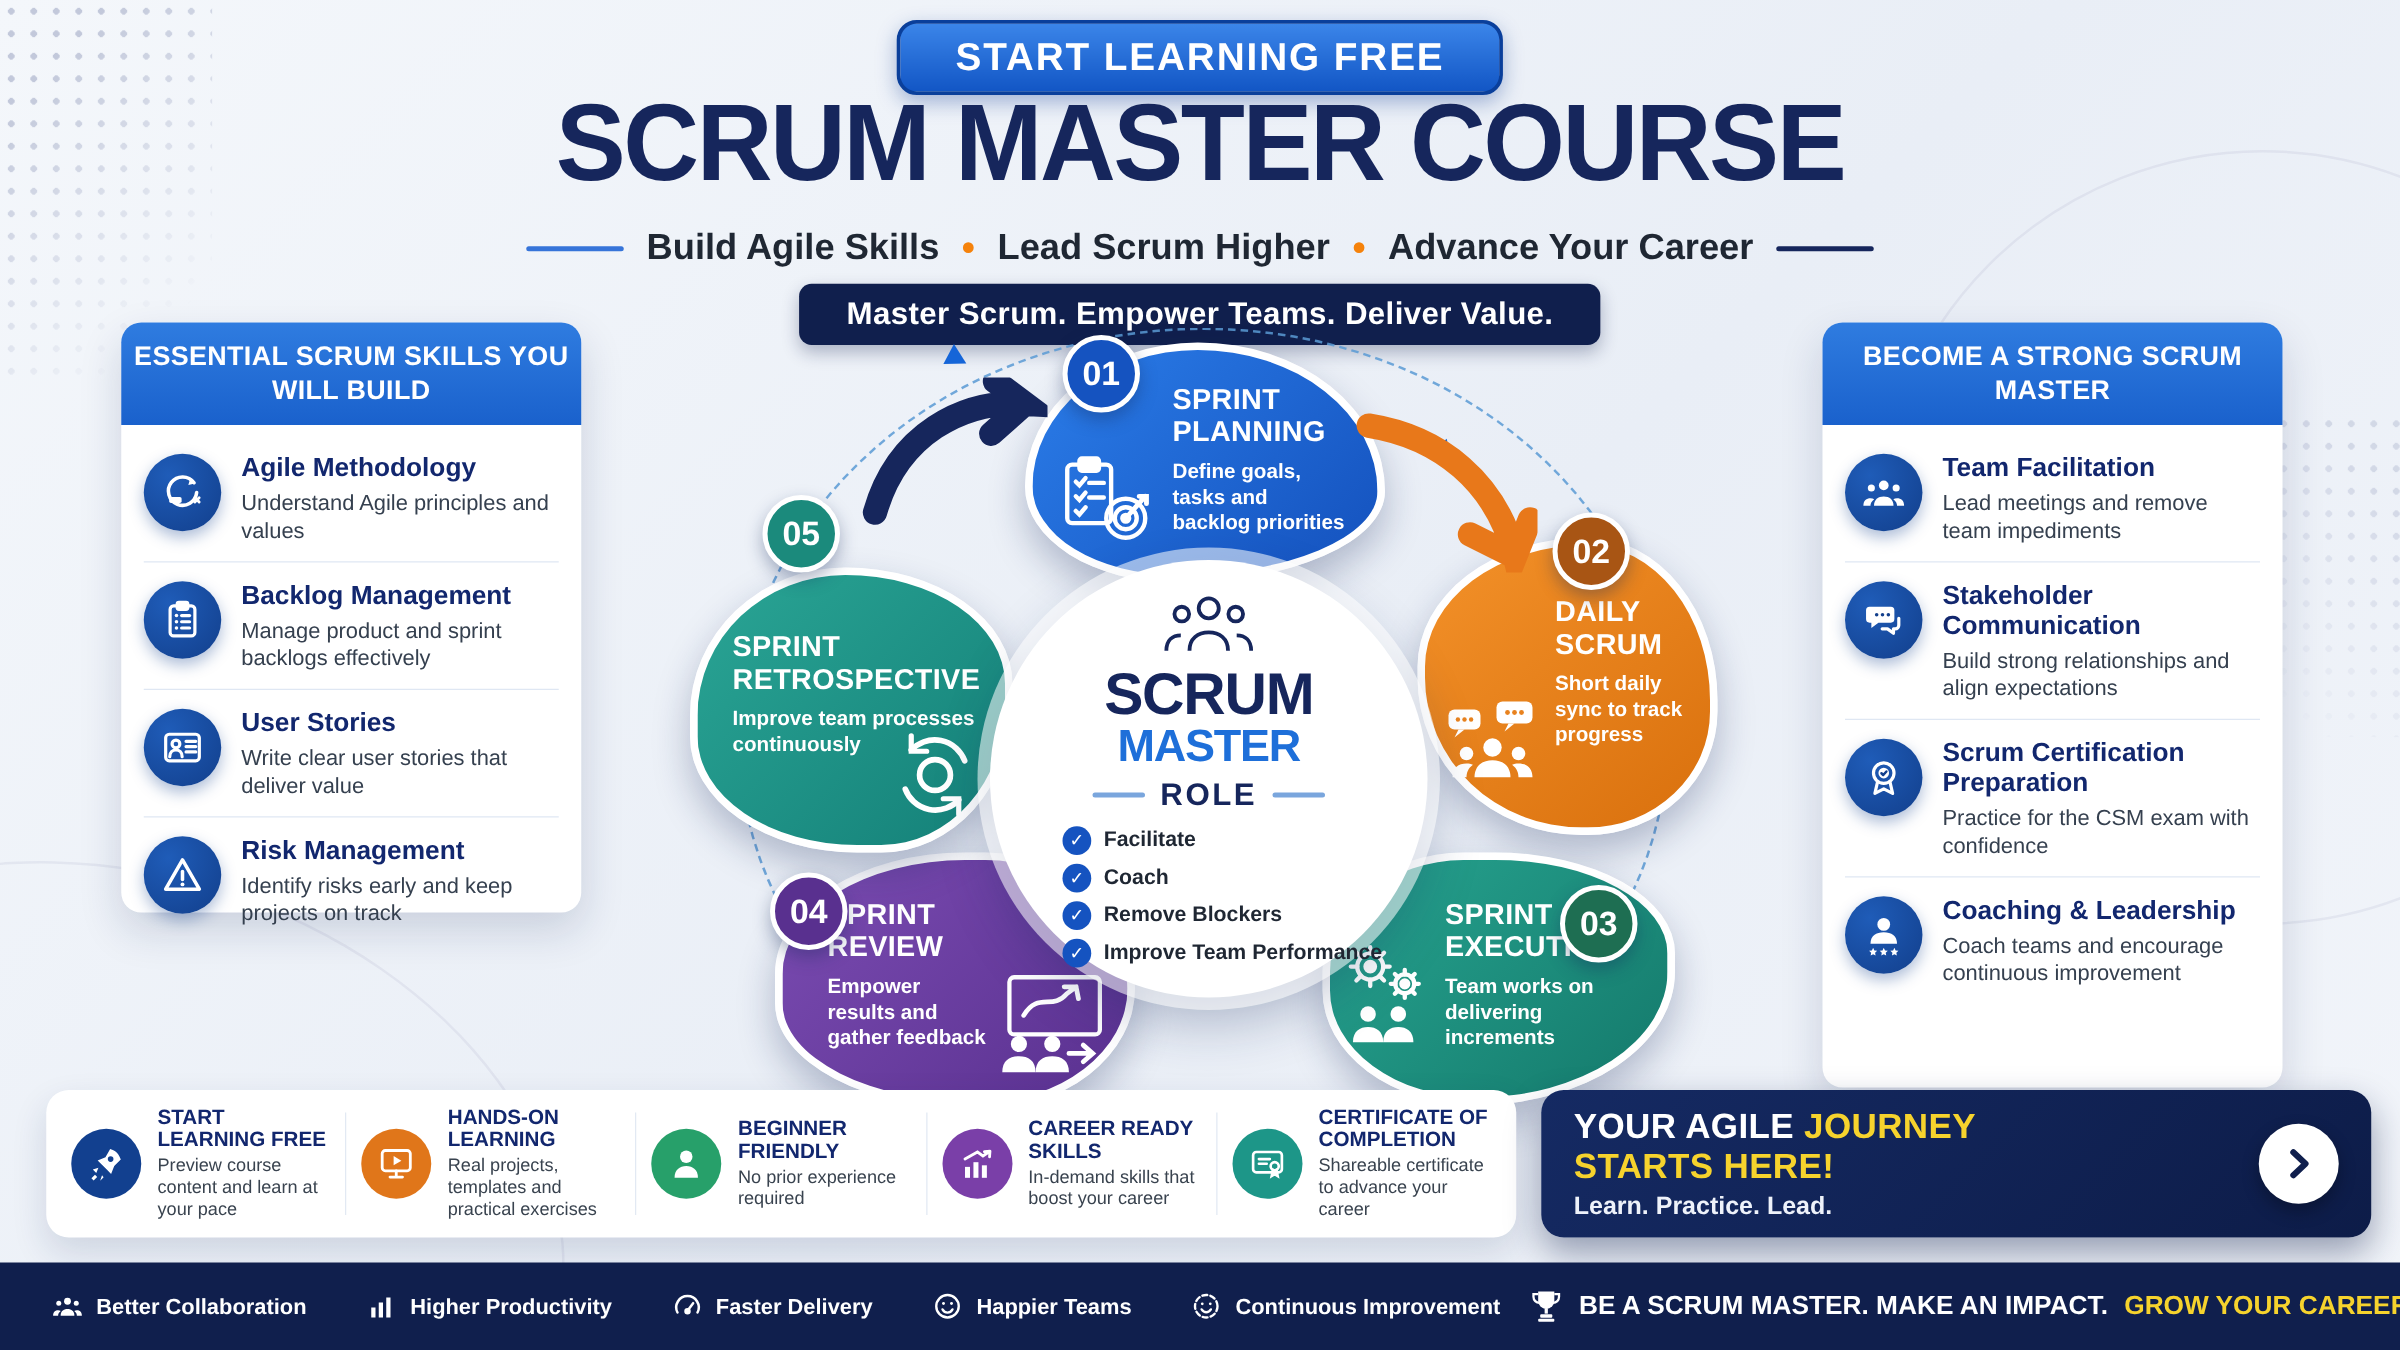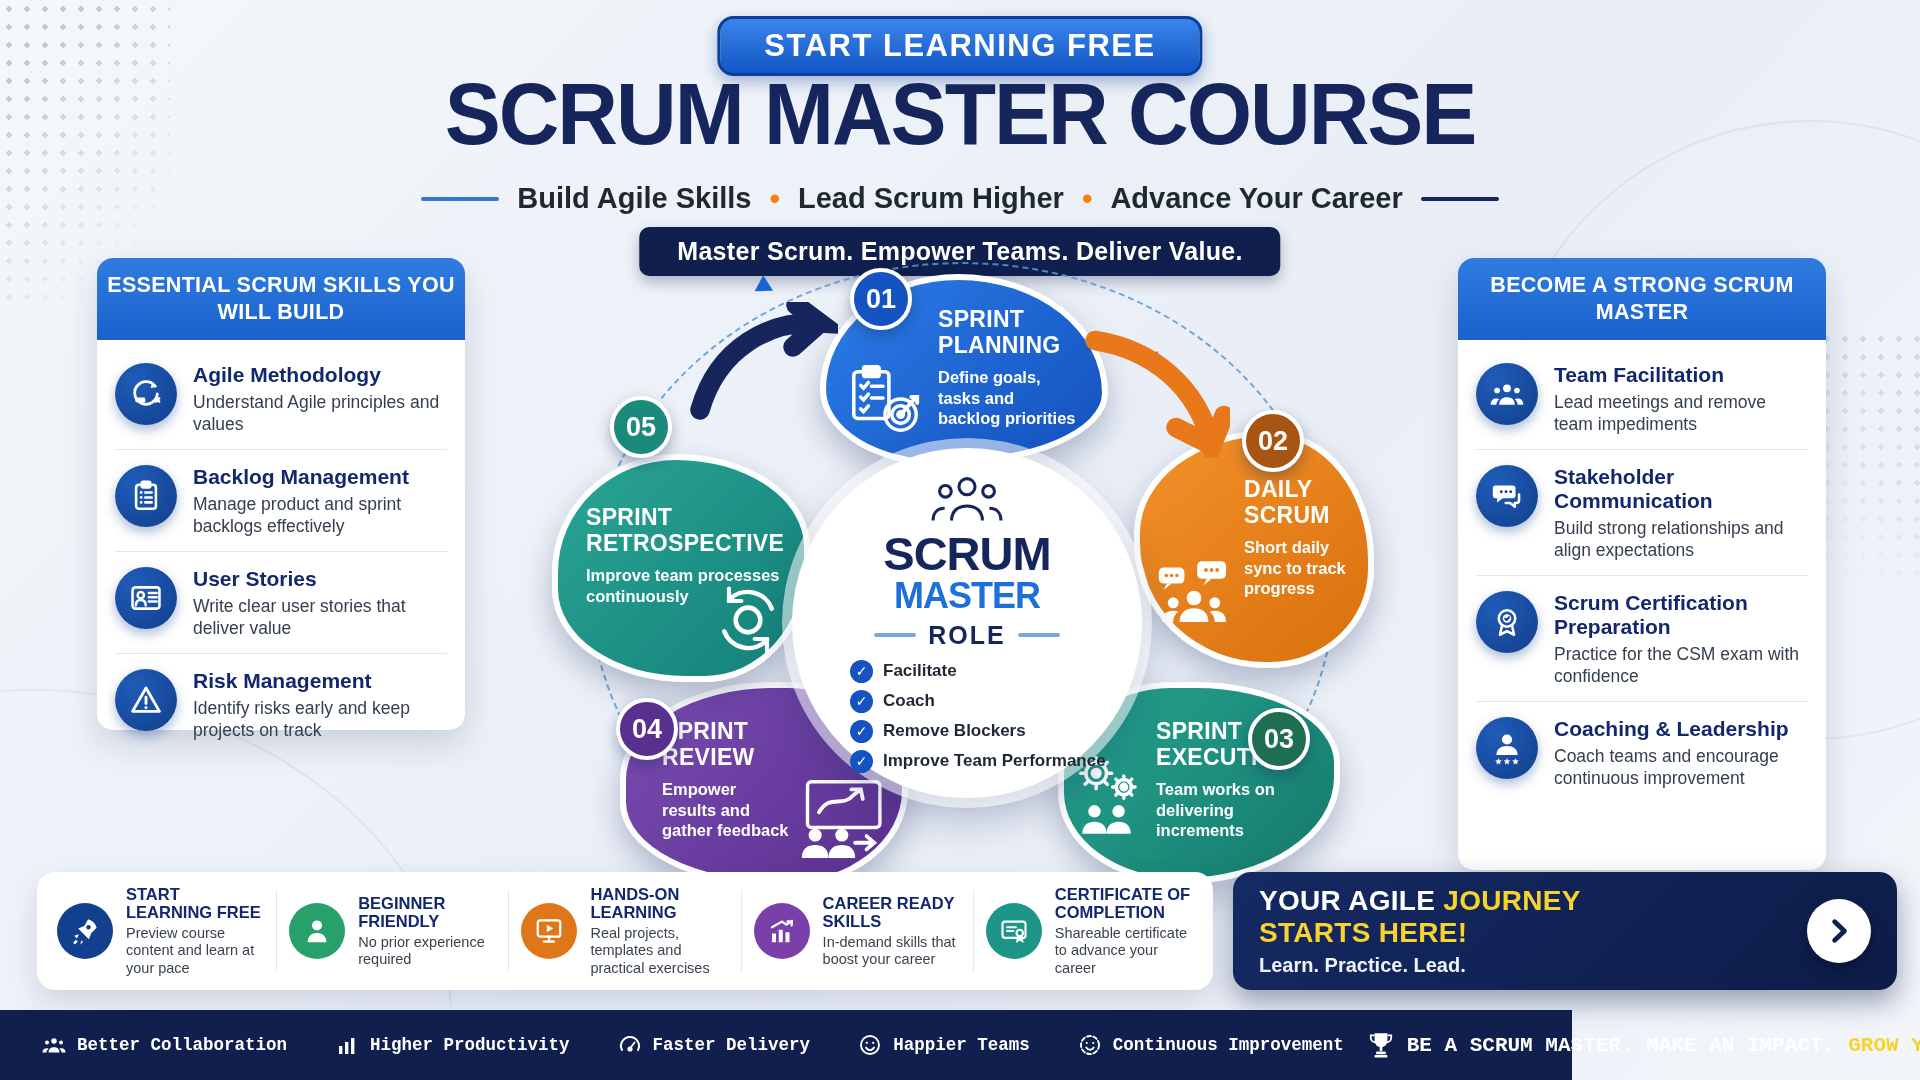--- a/index.html
+++ b/index.html
@@ -122,22 +122,22 @@
     border-radius:18px; box-shadow:0 12px 28px rgba(13,28,72,.4); display:flex; align-items:center; padding:0 26px; }
   .cta-txt { flex:1; }
   .cta-l1 { font-size:28px; font-weight:bold; letter-spacing:.3px; line-height:1.15; }
   .cta-l1 .w { color:#fff; } .cta-l1 .y { color:#f6d32d; }
   .cta-sub { color:#eef2fa; font-size:20px; margin-top:5px; font-weight:600; }
   .cta-btn { width:64px; height:64px; border-radius:50%; background:#fff; display:flex; align-items:center; justify-content:center;
     box-shadow:0 6px 14px rgba(0,0,0,.3); cursor:pointer; }
   .cta-btn svg { width:26px; height:26px; }
 
   
-  .footer { position:absolute; left:0; top:1010px; width:1572px; height:70px; background:#101f4d;
-    display:flex; align-items:center; padding:0 42px; gap:0;font-family:Liberation Mono, monospace; }
+  .footer { position:absolute; left:0; top:1010px; width:1920px; height:70px; background:#101f4d;
+    display:flex; align-items:center; padding:0 42px; gap:0; }
   .ft-item { display:flex; align-items:center; gap:11px; color:#fff; font-size:17.5px; font-weight:bold; padding:0 24px; white-space:nowrap; }
   .ft-item:first-child { padding-left:0; }
   .ft-item svg { width:24px; height:24px; }
   .ft-div { width:1px; height:30px; background:rgba(255,255,255,.3); }
   .ft-msg { margin-left:auto; display:flex; align-items:center; gap:13px; font-size:21px; font-weight:bold; white-space:nowrap; }
   .ft-msg svg { width:26px; height:28px; }
   .ft-msg .w { color:#fff; } .ft-msg .y { color:#f6d32d; }
 </style>
 </head>
 <body>
@@ -451,42 +451,42 @@
         <circle cx="14.8" cy="9" r="1.8" fill="#12408f"></circle>
             <path d="M7 14.5 l-3.6 1.2 2.2 2.2z M9.3 19.3 l-1.2 3.6 2.2-2.2z M4.8 19 l-2.3 2.3 1.4 1.4 2.3-2.3z"></path>
           </svg>
       </div>
       <div class="f-txt">
         <h5>START LEARNING FREE</h5>
         <p>Preview course content and learn at your pace</p>
       </div>
     </div>
     <div class="feat">
-      <div class="f-ico f-person">
-        <svg viewBox="0 0 24 24" fill="#fff">
-            <circle cx="12" cy="7.5" r="4"></circle>
-            <path d="M4.5 21 c0-5 3.3-7.5 7.5-7.5 s7.5 2.5 7.5 7.5z"></path>
-          </svg>
-      </div>
-      <div class="f-txt">
-        <h5>BEGINNER FRIENDLY</h5>
-        <p>No prior experience required</p>
-      </div>
-    </div>
-    <div class="feat">
       <div class="f-ico f-monitor">
         <svg viewBox="0 0 24 24" fill="none" stroke="#fff" stroke-width="1.8">
             <rect x="3" y="3.5" width="18" height="13" rx="2"></rect>
         <path d="M10.3 7 l5 3 -5 3z" fill="#fff" stroke="none"></path>
             <path d="M12 16.5 v3 M8 20.5 h8" stroke-linecap="round"></path>
           </svg>
       </div>
       <div class="f-txt">
         <h5>HANDS-ON LEARNING</h5>
         <p>Real projects, templates and practical exercises</p>
+      </div>
+    </div>
+    <div class="feat">
+      <div class="f-ico f-person">
+        <svg viewBox="0 0 24 24" fill="#fff">
+            <circle cx="12" cy="7.5" r="4"></circle>
+            <path d="M4.5 21 c0-5 3.3-7.5 7.5-7.5 s7.5 2.5 7.5 7.5z"></path>
+          </svg>
+      </div>
+      <div class="f-txt">
+        <h5>BEGINNER FRIENDLY</h5>
+        <p>No prior experience required</p>
       </div>
     </div>
     <div class="feat">
       <div class="f-ico f-chart">
         <svg viewBox="0 0 24 24" fill="#fff">
             <rect x="4" y="14" width="3.2" height="7"></rect>
             <rect x="9.4" y="11" width="3.2" height="10"></rect>
             <rect x="14.8" y="13" width="3.2" height="8"></rect>
         <path d="M4 9 L12 4.5 L15.5 7 L20 4 M20 4 l-3.6.3 M20 4 l-.3 3.6" stroke="#fff" stroke-width="1.8" fill="none" stroke-linecap="round"></path>
           </svg>

